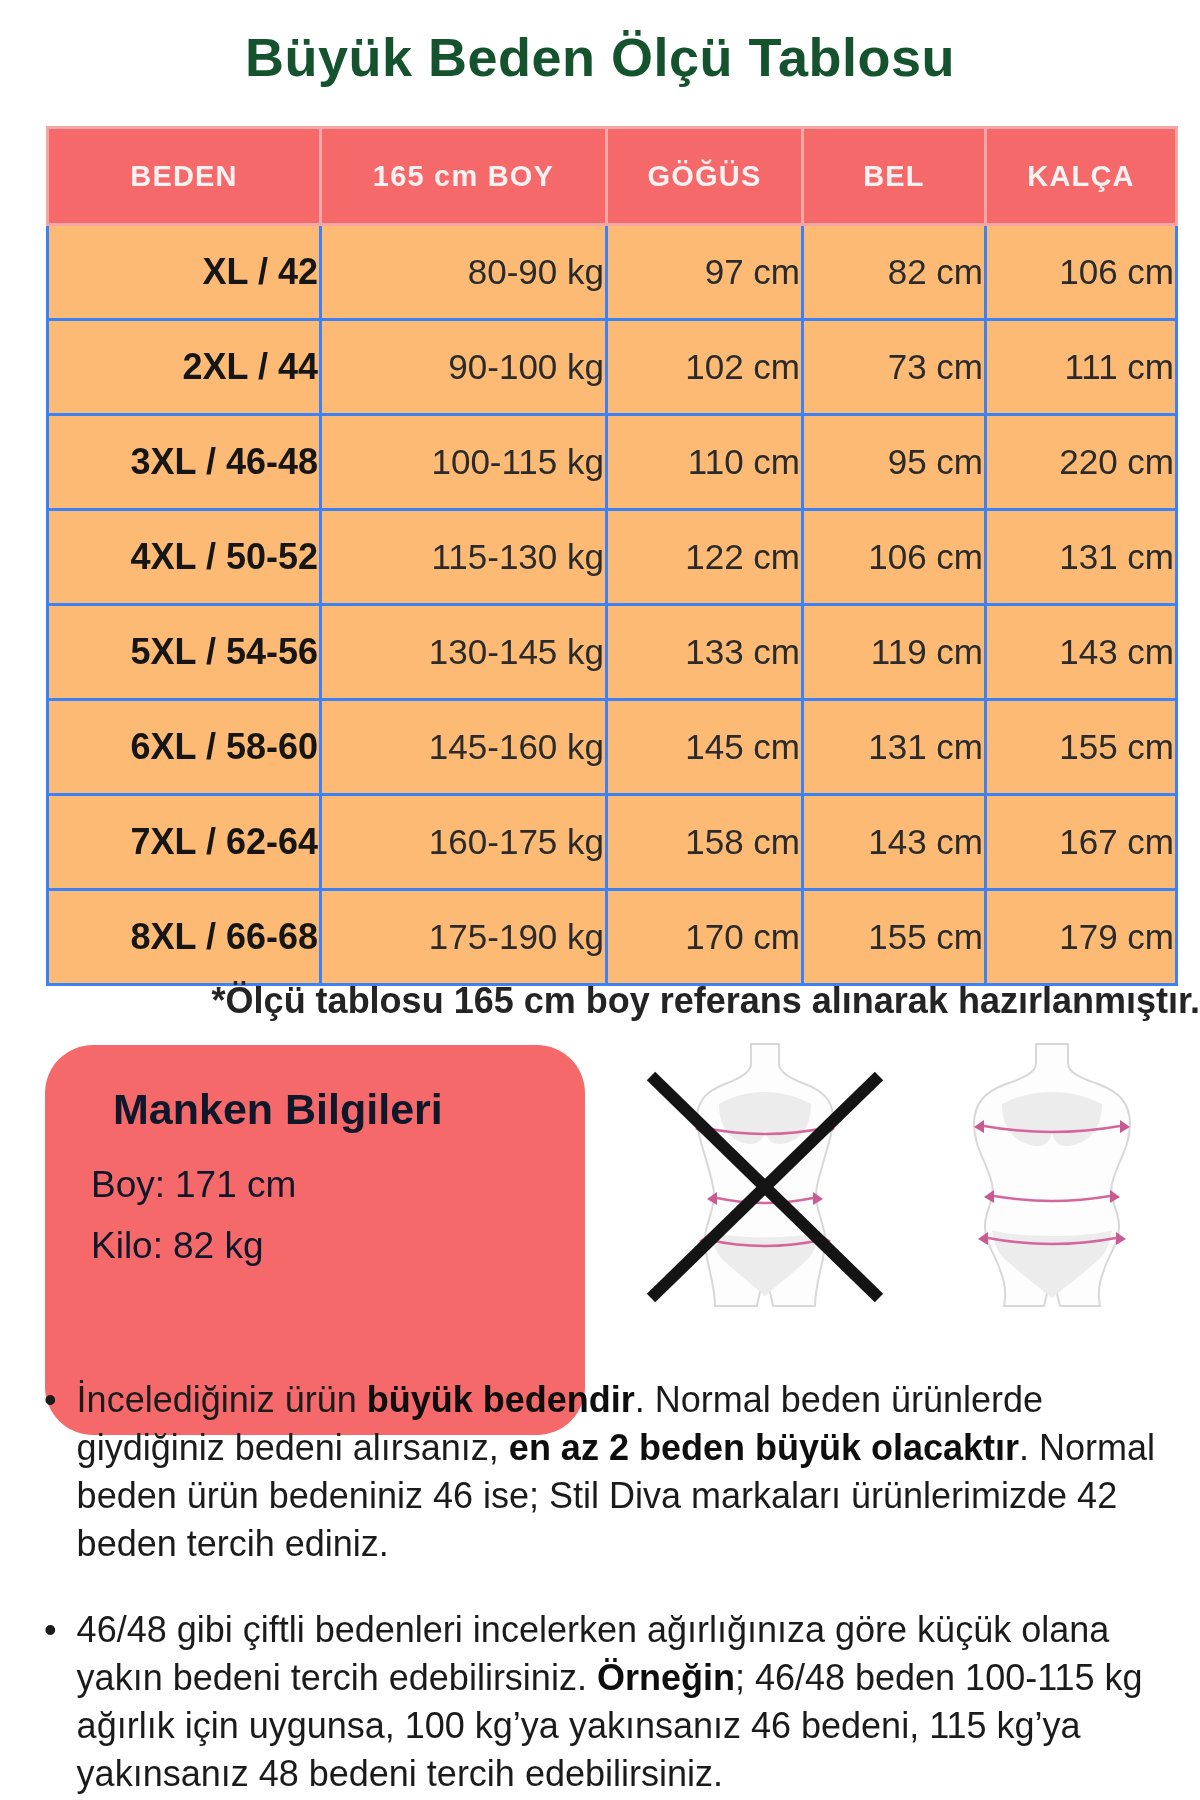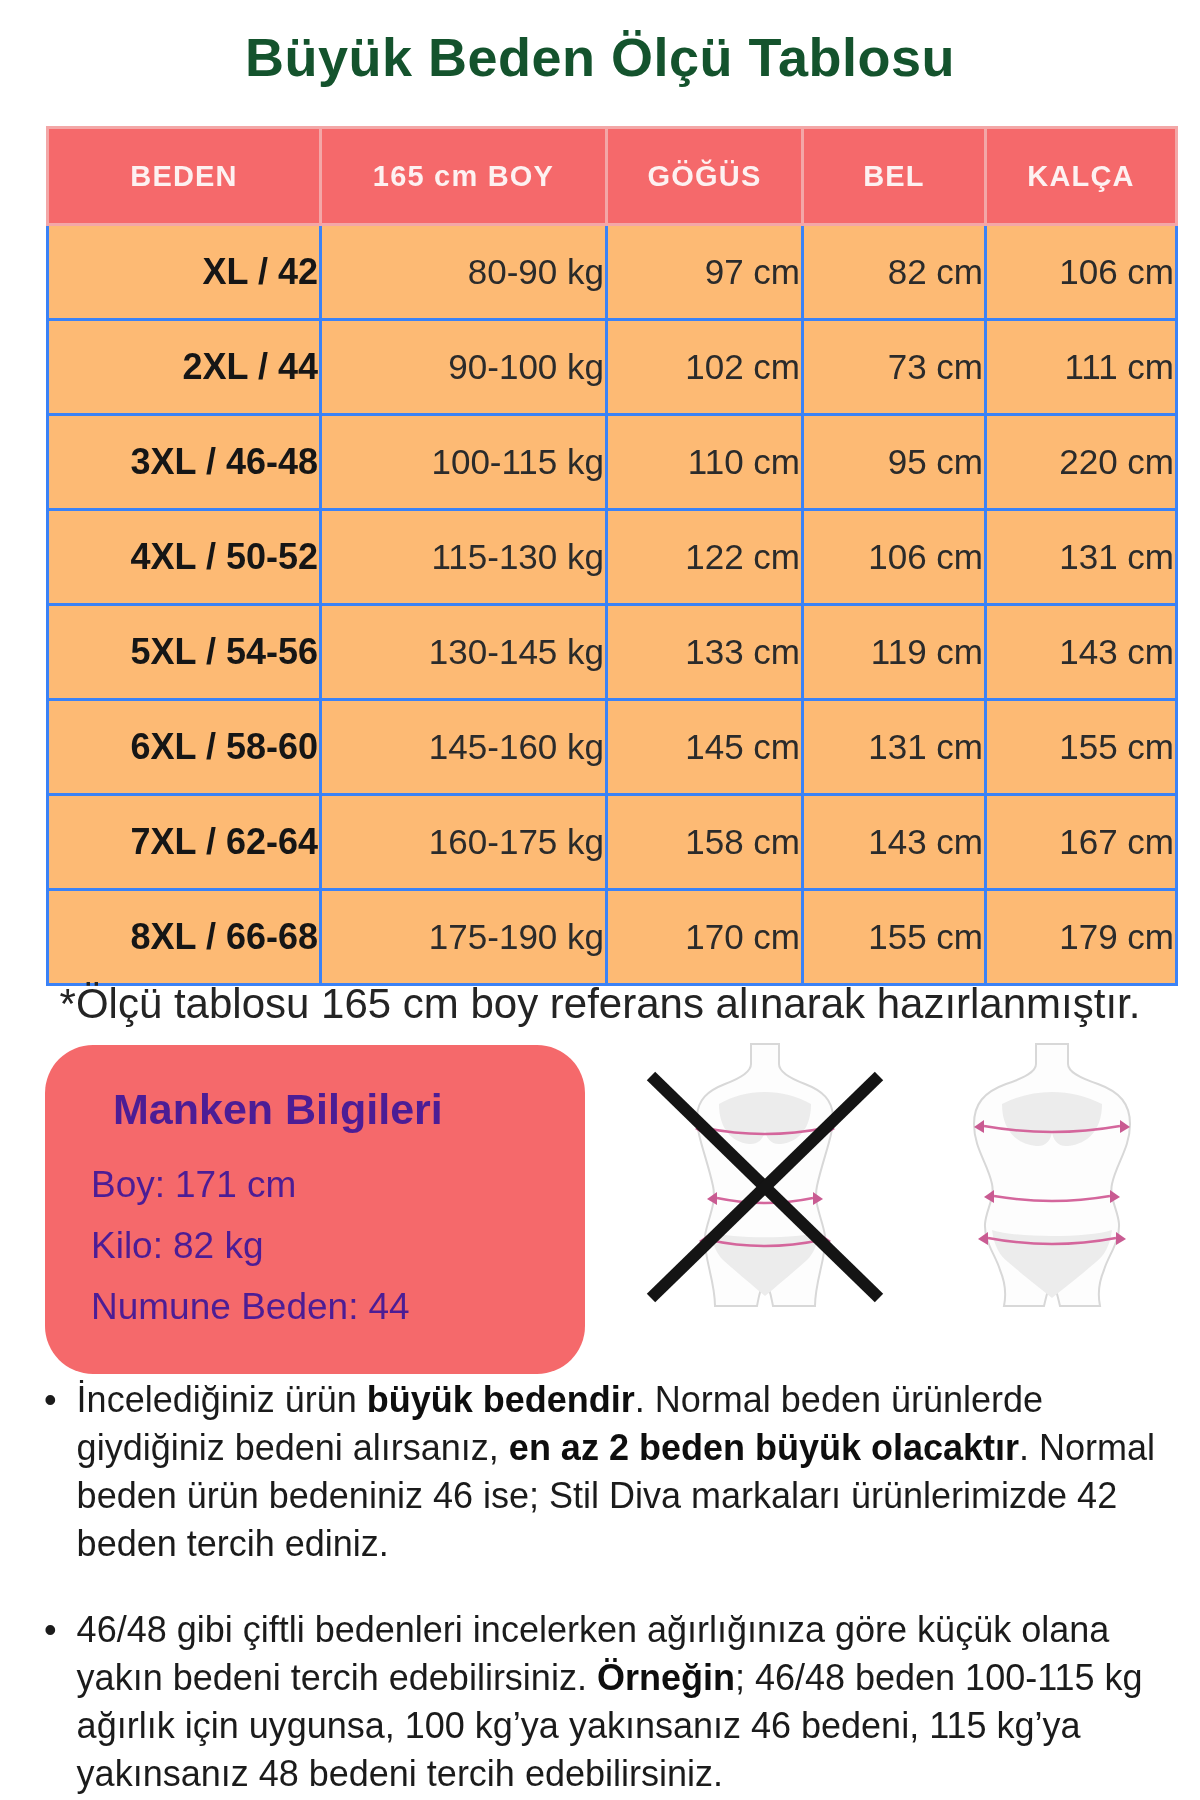--- a/index.html
+++ b/index.html
@@ -27,28 +27,28 @@
     font-size:29px;letter-spacing:1.2px;height:92px;
     border:3px solid #F3A7A7;text-align:center;
   }
   table.size td{
     background:#fdba74;height:90px;text-align:right;
     font-size:35px;color:#2B2B2B;border:3px solid #3b82f6;
   }
   table.size td.size-col{font-weight:bold;color:#161616;font-size:36px;}
 
   .footnote{
-    position:absolute;top:980px;left:0;width:100%;text-align:center;
-    font-size:42px;color:#242424;
+    position:absolute;top:980px;left:0;width:100%;text-align:right;
+    font-size:36px;color:#242424;font-weight:bold;
   }
 
   
   .model-card{
-    position:absolute;left:45px;top:1045px;width:540px;height:329px;
-    background:#F5696B;border-radius:48px;color:#4c1d95;
+    position:absolute;left:45px;top:1045px;width:540px;height:390px;
+    background:#F5696B;border-radius:48px;color:#0f172a;
     box-sizing:border-box;padding:34px 30px 0 46px;
   }
   .model-title{font-size:43px;font-weight:bold;margin:6px 0 30px 22px;}
   .model-field{font-size:37px;margin-top:19px;}
   .model-field .fl{font-weight:normal;}
   .model-field .fv{margin-left:10px;}
 
   
   .fig-slim{position:absolute;left:645px;top:1042px;}
   .fig-plus{position:absolute;left:952px;top:1042px;}
@@ -146,23 +146,20 @@
 
   <div class="footnote">*Ölçü tablosu 165 cm boy referans alınarak hazırlanmıştır.</div>
 
   <div class="model-card">
     <div class="model-title">Manken Bilgileri</div>
     <div class="model-field">
       <span class="fl">Boy</span><span>:</span><span class="fv">171 cm</span>
     </div>
     <div class="model-field">
       <span class="fl">Kilo</span><span>:</span><span class="fv">82 kg</span>
-    </div>
-    <div class="model-field">
-      <span class="fl">Numune Beden</span><span>:</span><span class="fv">44</span>
     </div>
   </div>
 
   <svg class="fig-slim" width="240" height="280" viewBox="0 0 240 280">
     <g transform="translate(20,0)">
       <path d="M86,2 L86,22 C86,30 76,36 60,42 C42,49 33,58 32,74 C31,92 42,116 48,144 C52,162 42,178 40,194 C38,214 50,238 50,264 L92,264 C94,254 95,246 100,238 C105,246 106,254 108,264 L150,264 C150,238 162,214 160,194 C158,178 148,162 152,144 C158,116 169,92 168,74 C167,58 158,49 140,42 C124,36 114,30 114,22 L114,2 Z" fill="#FDFDFD" stroke="#D8D8D8" stroke-width="2"></path>
       <path d="M54,62 C54,86 66,100 84,102 C94,103 99,96 100,88 C101,96 106,103 116,102 C134,100 146,86 146,62 C132,54 116,50 100,50 C84,50 68,54 54,62 Z" fill="#ECECEC"></path>
       <path d="M46,190 C68,197 132,197 154,190 C152,204 148,212 142,218 C126,232 112,244 100,254 C88,244 74,232 58,218 C52,212 48,204 46,190 Z" fill="#ECECEC"></path>
       <path d="M40,86 Q100,98 160,86" fill="none" stroke="#D4669C" stroke-width="2.5"></path>
       <path d="M40,80 L30,87 L40,93 Z" fill="#C95B92"></path>

